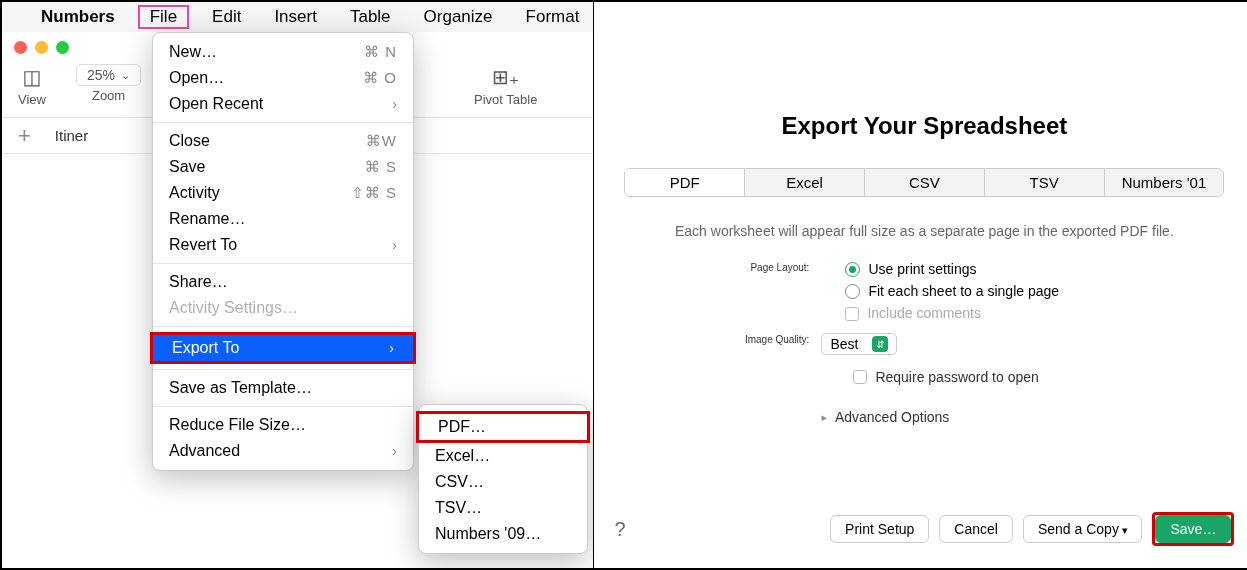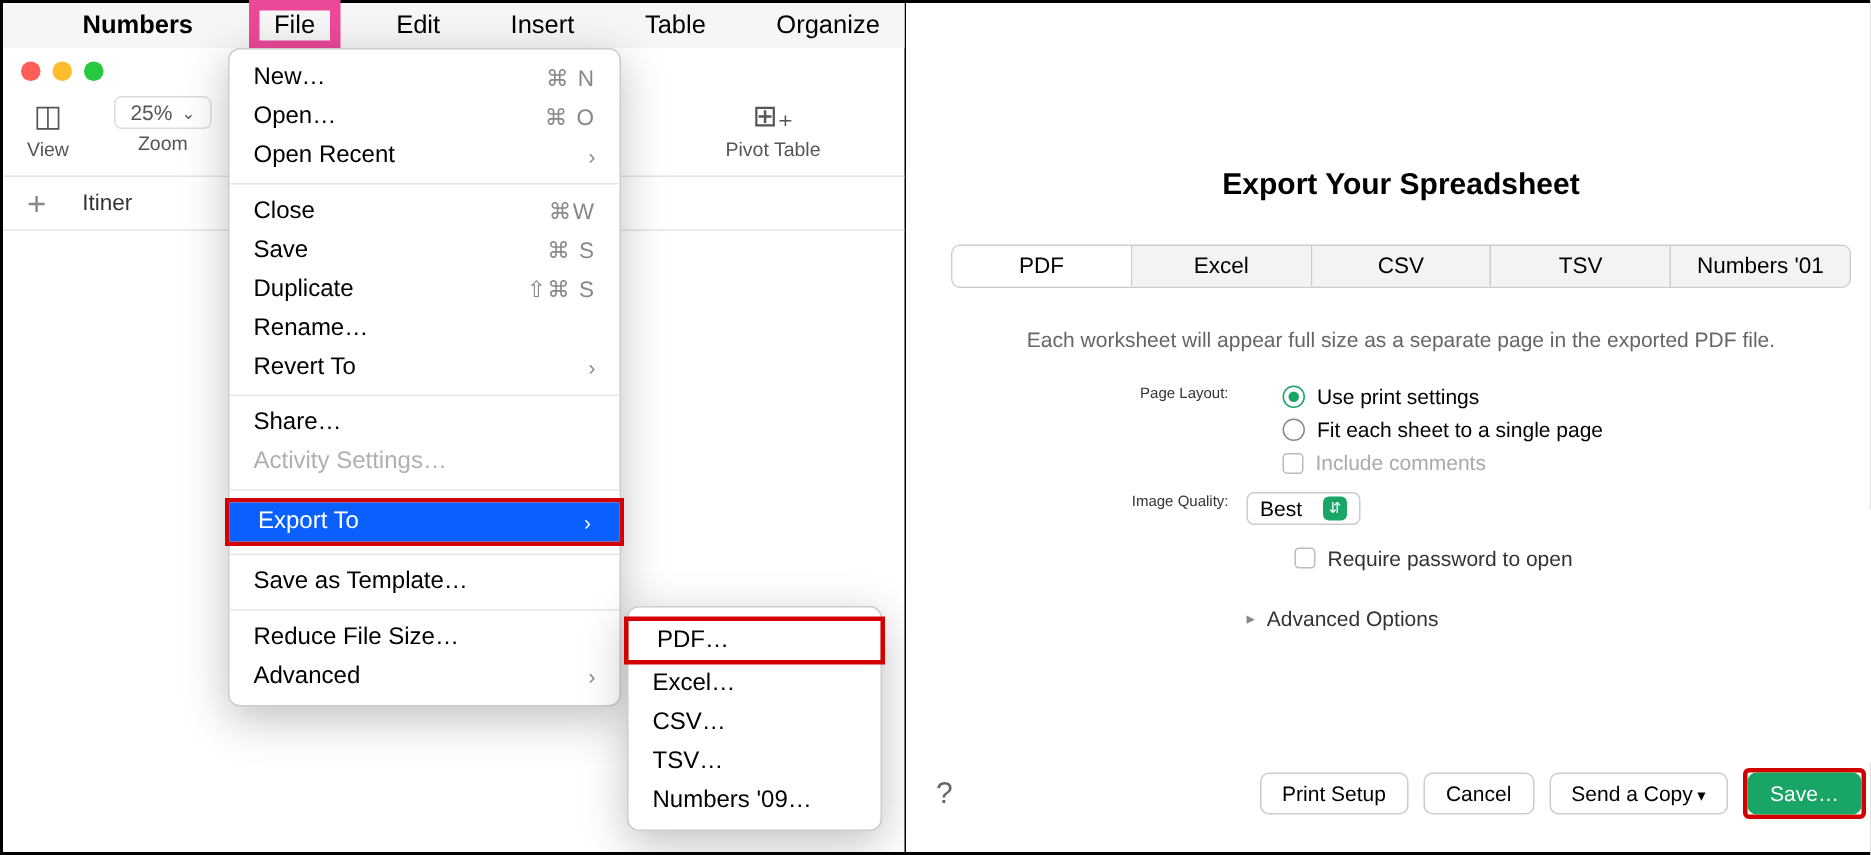--- a/index.html
+++ b/index.html
@@ -2,25 +2,25 @@
 <html><head>
 <meta charset="utf-8">
 <style>
 * { box-sizing: border-box; margin: 0; padding: 0; font-family: -apple-system, BlinkMacSystemFont, "Helvetica Neue", Arial, sans-serif; }
 body { background: #fff; width: 1247px; height: 570px; position: relative; overflow: hidden; }
 .wrap { display: flex; width: 100%; height: 100%; border: 2px solid #000; }
 .left { width: 602px; height: 100%; border-right: 1px solid #000; position: relative; background: #fff; }
 .right { flex: 1; height: 100%; position: relative; background: #fff; }
 
 
-.menubar { height: 30px; display: flex; align-items: center; padding: 0 10px; gap: 39px; font-size: 17px; font-weight: 400; background: #f6f6f6; }
+.menubar { height: 30px; display: flex; align-items: center; padding: 0 10px; gap: 25px; font-size: 17px; font-weight: 400; background: #f6f6f6; }
 .menubar .appname { font-weight: 700; }
 .apple { font-size: 20px; line-height: 1; }
 .mb-item { padding: 2px 4px; cursor: default; }
-.mb-file-wrap { border: 7px solid #ec4899; padding: 0 6px; margin: -3px -6px; }
+.mb-file-wrap { border: 2px solid #ec4899; padding: 0 6px; margin: -3px -6px; }
 
 
 .tlrow { height: 30px; display: flex; align-items: center; padding-left: 12px; gap: 8px; }
 .dot { width: 13px; height: 13px; border-radius: 50%; }
 .dot.r { background: #ff5f57; }
 .dot.y { background: #febc2e; }
 .dot.g { background: #28c840; }
 
 .toolbar { height: 56px; display: flex; align-items: flex-start; padding: 2px 16px 0 16px; gap: 30px; border-bottom: 1px solid #e5e5e5; }
 .tcol { display: flex; flex-direction: column; align-items: center; gap: 2px; font-size: 13px; color: #555; }
@@ -44,21 +44,21 @@
 .mi-export-wrap .mi.hl { padding-left: 19px; padding-right: 19px; gap: 28px; }
 
 
 .submenu { position:absolute; top:402px; left:416px; width:170px; background:#fff; border:1px solid #ccc; border-radius:8px; box-shadow: 0 8px 30px rgba(0,0,0,0.25); padding:6px 0; font-size:16px; }
 .smi { padding:4px 16px; cursor:default; }
 .smi-pdf-wrap { border:3px solid #d40000; margin:0 -3px; }
 .smi-pdf-wrap .smi { padding-left:19px; padding-right:19px;}
 
 
 .rpad { padding: 110px 30px 0 30px; }
-.rtitle { text-align:center; font-size:20px; font-weight:600; margin-bottom: 28px;}
+.rtitle { text-align:center; font-size:24px; font-weight:600; margin-bottom: 28px;}
 .seg { display:flex; border:1px solid #ccc; border-radius:6px; overflow:hidden; font-size:15px; margin:12px auto; width: 600px;}
 .seg .t { flex:1; text-align:center; padding:5px 0; border-right:1px solid #ccc; cursor:default;}
 .seg .t:last-child { border-right:none;}
 .seg .t.sel { background:#fff; font-weight:500; }
 .seg .t:not(.sel){ background:#f3f3f3;}
 .desc { text-align:center; font-size:14px; color:#666; margin-top:26px;}
 .formrow { display:flex; align-items:flex-start; margin-top:22px; gap:12px;}
 .formrow .lab { width:185px; text-align:right; font-size:10px; color:#333; padding-top:1px;}
 .radio { display:flex; align-items:center; gap:8px; font-size:14px; margin-bottom:6px;padding-left:24px;}
 .rdot { width:15px; height:15px; border-radius:50%; border:1px solid #888; display:inline-flex; align-items:center; justify-content:center;}
@@ -141,21 +141,21 @@
       <div class="sep"></div>
       <div class="mi">
           <span>Close</span>
           <span class="sc">⌘W</span>
         </div>
       <div class="mi">
           <span>Save</span>
           <span class="sc">⌘ S</span>
         </div>
       <div class="mi">
-          <span>Duplicate</span>
+          <span>Activity</span>
           <span class="sc">⇧⌘ S</span>
         </div>
       <div class="mi">
           <span>Rename…</span>
         </div>
       <div class="mi">
           <span>Revert To</span>
           <span class="chev">›</span>
         </div>
       <div class="sep"></div>

